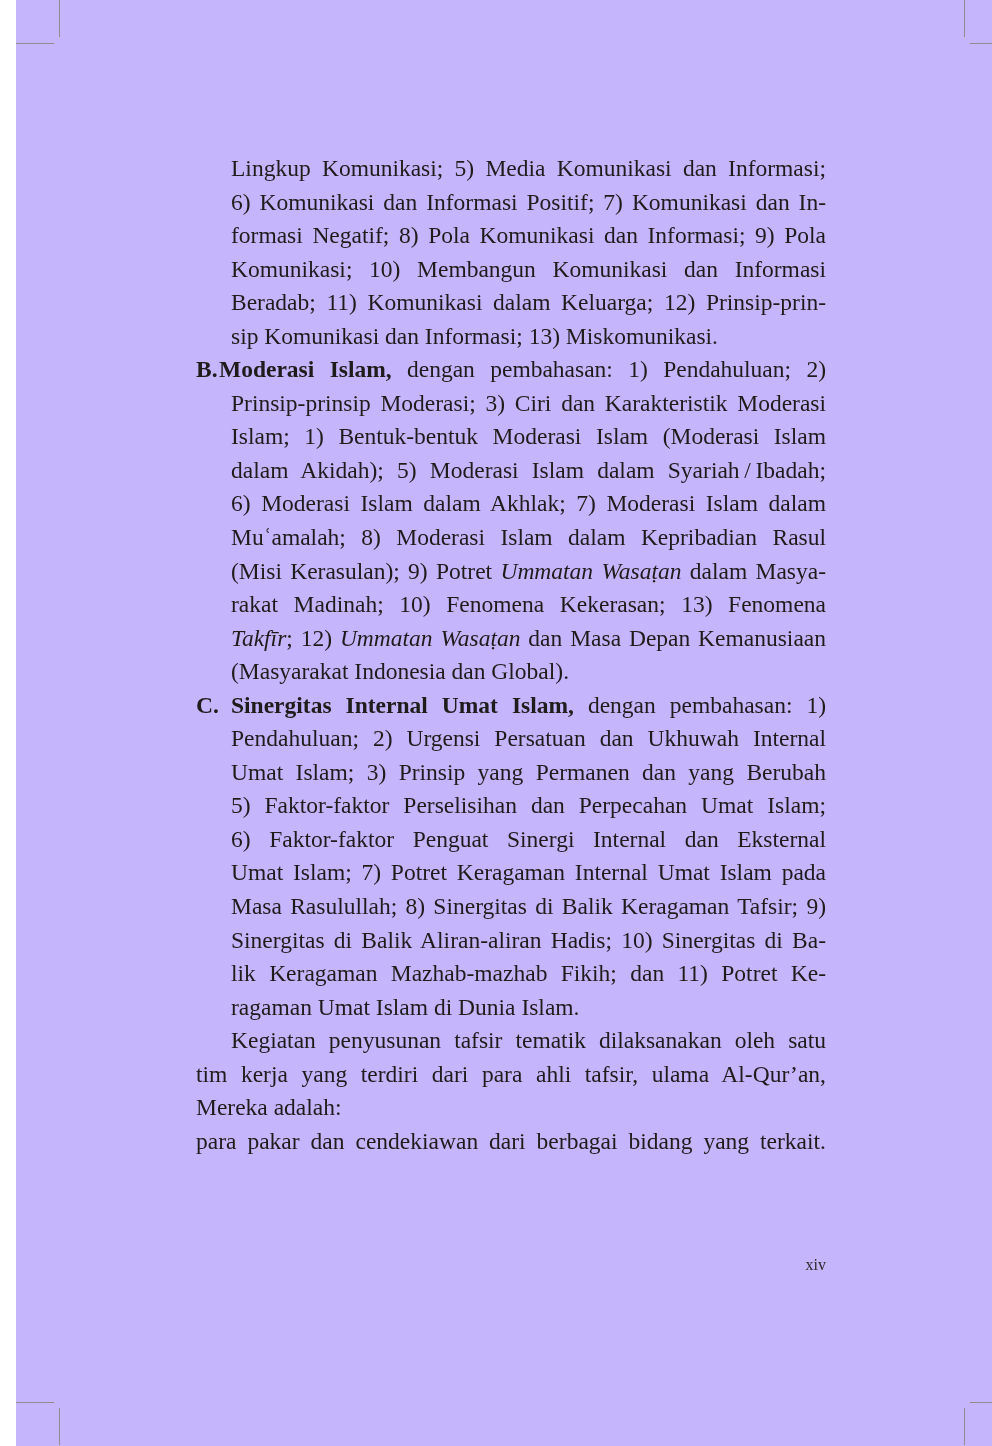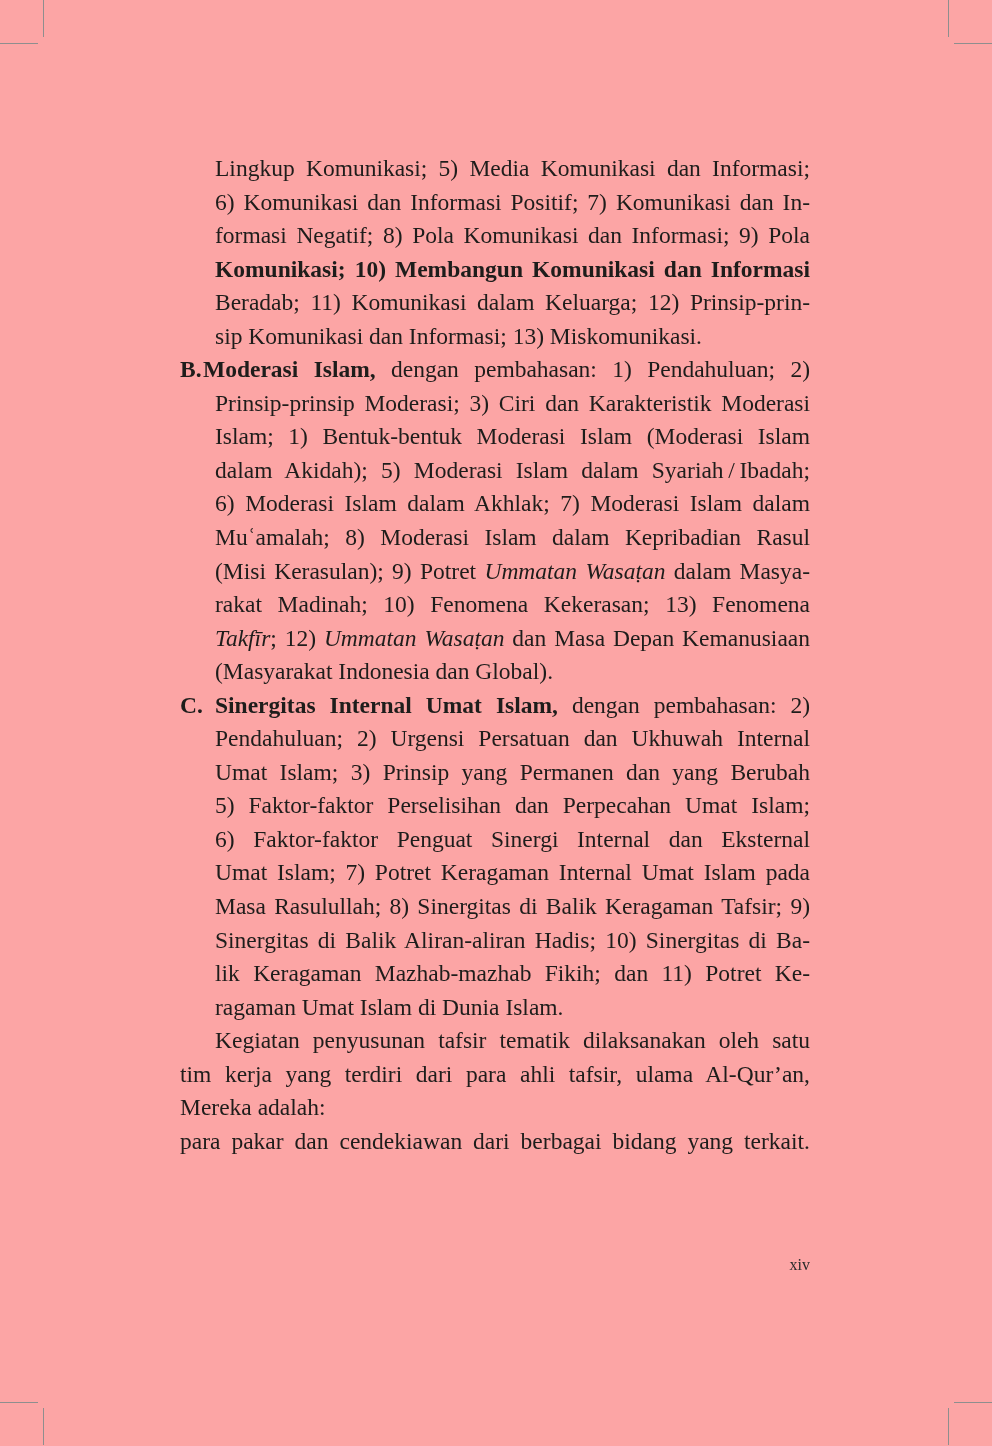--- a/index.html
+++ b/index.html
@@ -5,21 +5,22 @@
   * { margin: 0; padding: 0; box-sizing: border-box; }
   html, body { background: #ffffff; }
   body {
     width: 992px; height: 1446px;
     position: relative;
     font-family: "Liberation Serif", serif;
     overflow: hidden;
   }
   .page {
     position: absolute; inset: 0;
-    background: #fca5a5;
+    background: #c4b5fd;
+    margin-left: 16px;
   }
   
   .crop { position: absolute; background: #8e8e8e; }
   .crop.v { width: 1px; height: 37px; }
   .crop.h { height: 1px; width: 38px; }
   .tl-v { left: 43px;  top: 0; }
   .tl-h { left: 0;     top: 43px; }
   .tr-v { left: 948px; top: 0; }
   .tr-h { left: 954px; top: 43px; }
   .bl-h { left: 0;     top: 1402px; }
@@ -66,38 +67,38 @@
   <div class="crop h bl-h"></div>
   <div class="crop v bl-v"></div>
   <div class="crop h br-h"></div>
   <div class="crop v br-v"></div>
 
   <main class="text-block">
       <div class="para">
         <div class="line just" style="padding-left: 35px;"><span>Lingkup Komunikasi; 5) Media Komunikasi dan Informasi;</span></div>
         <div class="line just" style="padding-left: 35px;"><span>6) Komunikasi dan Informasi Positif; 7) Komunikasi dan In-</span></div>
         <div class="line just" style="padding-left: 35px;"><span>formasi Negatif; 8) Pola Komunikasi dan Informasi; 9) Pola</span></div>
-        <div class="line just" style="padding-left: 35px; font-weight: bold;"><span>Komunikasi; 10) Membangun Komunikasi dan Informasi</span></div>
+        <div class="line just" style="padding-left: 35px;"><span>Komunikasi; 10) Membangun Komunikasi dan Informasi</span></div>
         <div class="line just" style="padding-left: 35px;"><span>Beradab; 11) Komunikasi dalam Keluarga; 12) Prinsip-prin-</span></div>
         <div class="line" style="padding-left: 35px;"><span>sip Komunikasi dan Informasi; 13) Miskomunikasi.</span></div>
       </div>
       <div class="para">
         <div class="line just" style="padding-left: 23px;"><span class="marker">B.</span><span class="b">Moderasi Islam,</span><span> dengan pembahasan: 1) Pendahuluan; 2)</span></div>
         <div class="line just" style="padding-left: 35px;"><span>Prinsip-prinsip Moderasi; 3) Ciri dan Karakteristik Moderasi</span></div>
         <div class="line just" style="padding-left: 35px;"><span>Islam; 1) Bentuk-bentuk Moderasi Islam (Moderasi Islam</span></div>
         <div class="line just" style="padding-left: 35px;"><span>dalam Akidah); 5) Moderasi Islam dalam Syariah / Ibadah;</span></div>
         <div class="line just" style="padding-left: 35px;"><span>6) Moderasi Islam dalam Akhlak; 7) Moderasi Islam dalam</span></div>
         <div class="line just" style="padding-left: 35px;"><span>Muʿamalah; 8) Moderasi Islam dalam Kepribadian Rasul</span></div>
         <div class="line just" style="padding-left: 35px; font-family: Liberation Serif, serif;"><span>(Misi Kerasulan); 9) Potret </span><span class="i">Ummatan Wasaṭan</span><span> dalam Masya-</span></div>
         <div class="line just" style="padding-left: 35px;"><span>rakat Madinah; 10) Fenomena Kekerasan; 13) Fenomena</span></div>
         <div class="line just" style="padding-left: 35px;"><span class="i">Takfīr</span><span>; 12) </span><span class="i">Ummatan Wasaṭan</span><span> dan Masa Depan Kemanusiaan</span></div>
         <div class="line" style="padding-left: 35px;"><span>(Masyarakat Indonesia dan Global).</span></div>
       </div>
       <div class="para">
-        <div class="line just" style="padding-left: 35px;"><span class="marker">C.</span><span class="b">Sinergitas Internal Umat Islam,</span><span> dengan pembahasan: 2)</span></div>
+        <div class="line just" style="padding-left: 35px;"><span class="marker">C.</span><span class="b">Sinergitas Internal Umat Islam,</span><span> dengan pembahasan: 1)</span></div>
         <div class="line just" style="padding-left: 35px;"><span>Pendahuluan; 2) Urgensi Persatuan dan Ukhuwah Internal</span></div>
         <div class="line just" style="padding-left: 35px;"><span>Umat Islam; 3) Prinsip yang Permanen dan yang Berubah</span></div>
         <div class="line just" style="padding-left: 35px;"><span>5) Faktor-faktor Perselisihan dan Perpecahan Umat Islam;</span></div>
         <div class="line just" style="padding-left: 35px;"><span>6) Faktor-faktor Penguat Sinergi Internal dan Eksternal</span></div>
         <div class="line just" style="padding-left: 35px;"><span>Umat Islam; 7) Potret Keragaman Internal Umat Islam pada</span></div>
         <div class="line just" style="padding-left: 35px;"><span>Masa Rasulullah; 8) Sinergitas di Balik Keragaman Tafsir; 9)</span></div>
         <div class="line just" style="padding-left: 35px;"><span>Sinergitas di Balik Aliran-aliran Hadis; 10) Sinergitas di Ba-</span></div>
         <div class="line just" style="padding-left: 35px;"><span>lik Keragaman Mazhab-mazhab Fikih; dan 11) Potret Ke-</span></div>
         <div class="line" style="padding-left: 35px;"><span>ragaman Umat Islam di Dunia Islam.</span></div>
       </div>

